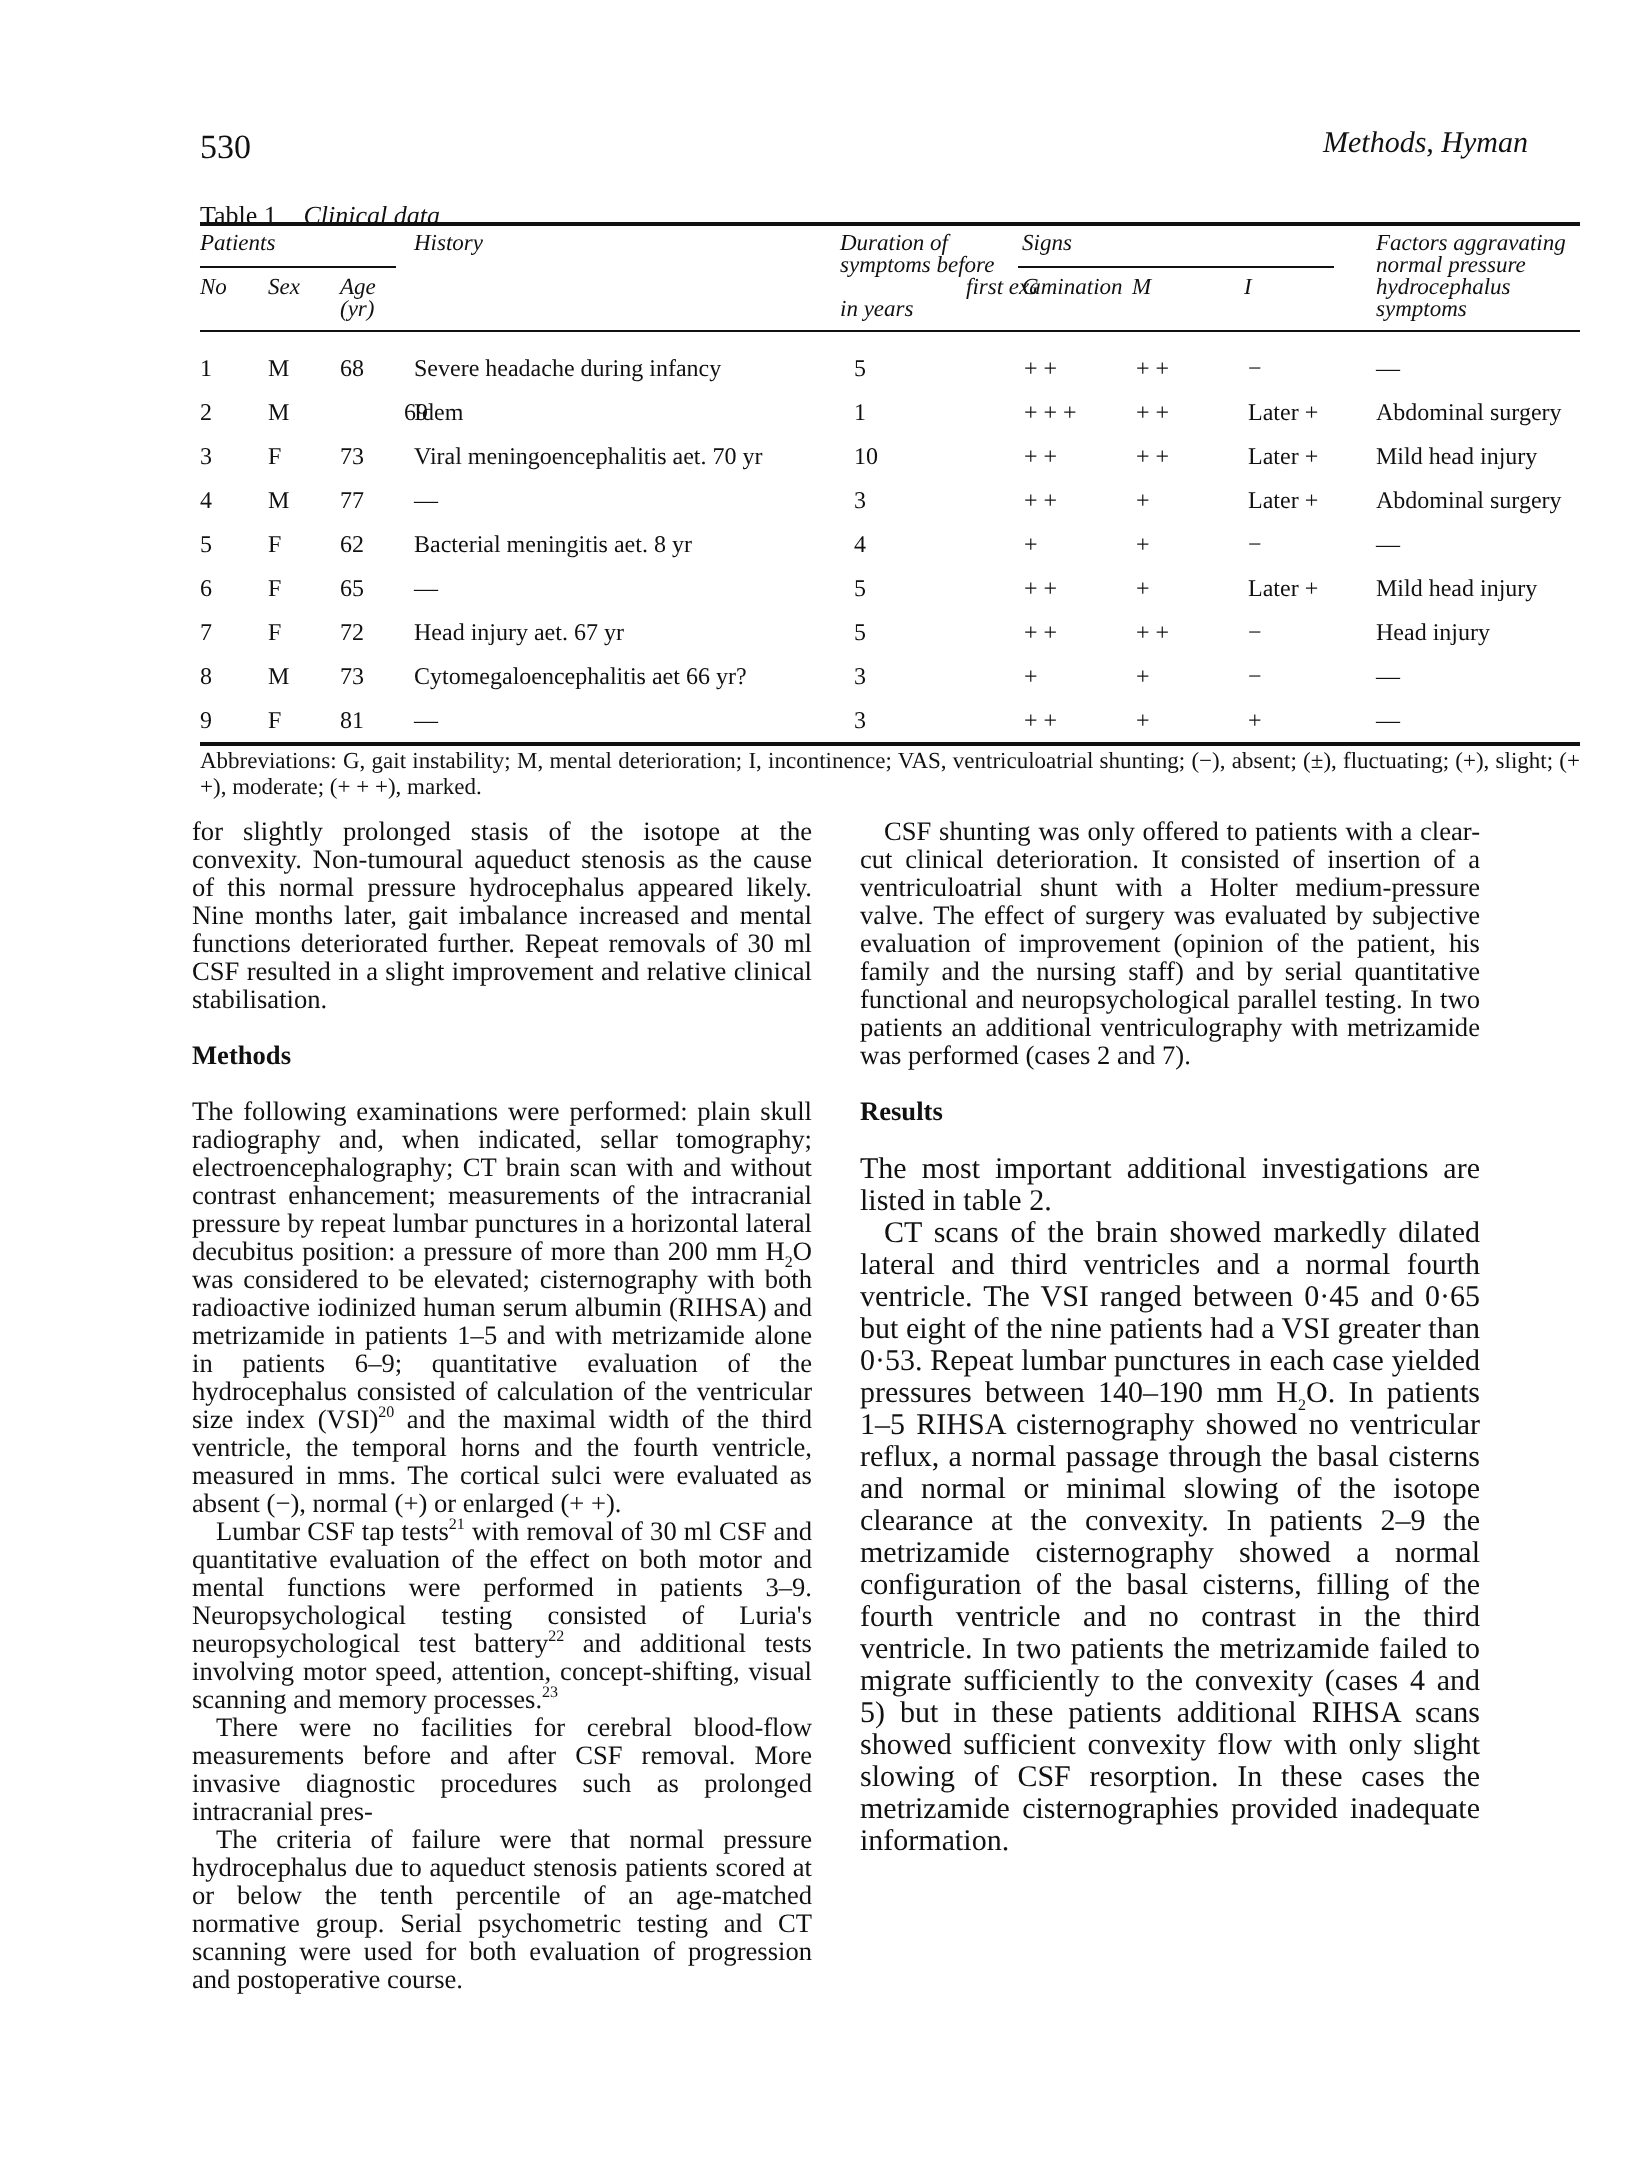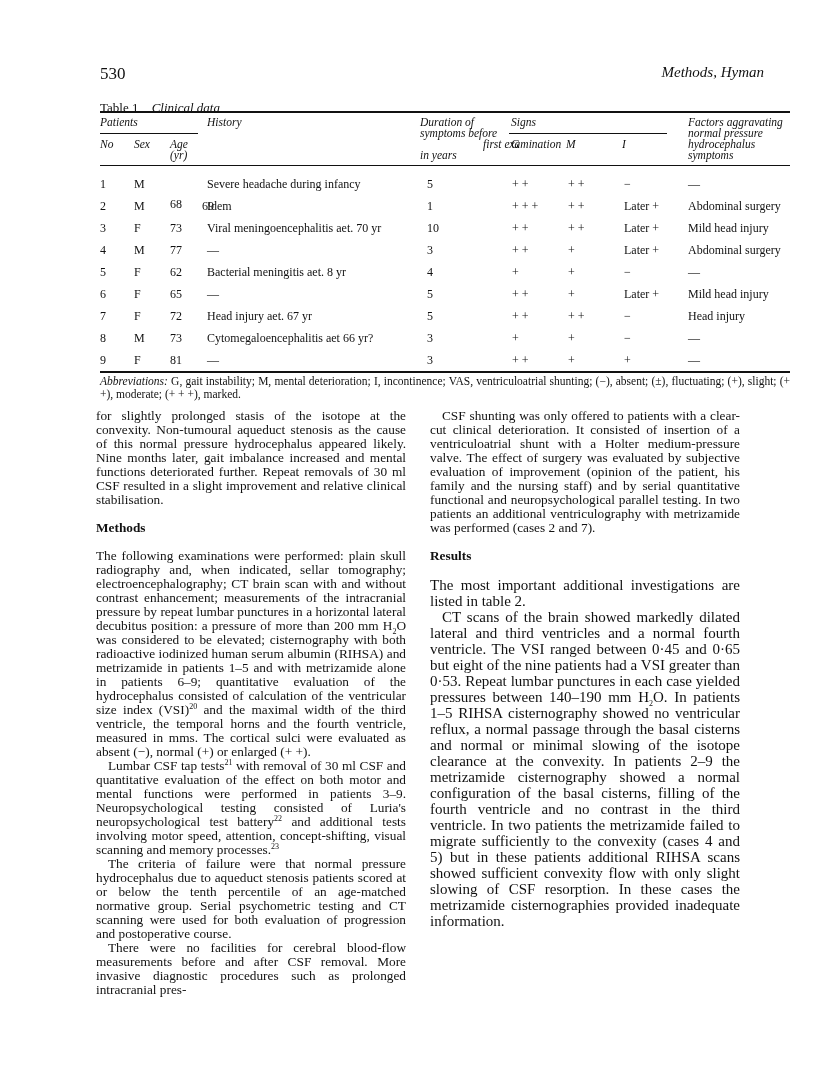--- a/index.html
+++ b/index.html
@@ -14,21 +14,21 @@
   .rule-top { position: absolute; left: 100px; top: 111px; width: 690px; height: 0; border-top: 2px solid #111; }
   .rule-mid { position: absolute; left: 100px; top: 165px; width: 690px; height: 0; border-top: 1.5px solid #111; }
   .rule-bot { position: absolute; left: 100px; top: 371px; width: 690px; height: 0; border-top: 2px solid #111; }
   .rule-patients { position: absolute; left: 100px; top: 133px; width: 98px; border-top: 1px solid #111; }
   .rule-signs { position: absolute; left: 509px; top: 133px; width: 158px; border-top: 1px solid #111; }
 
   .hdr { position: absolute; font-style: italic; font-size: 11.5px; line-height: 11px; }
   .cell { position: absolute; font-size: 12px; }
 
   .abbrev { position: absolute; left: 100px; top: 375px; width: 690px; font-size: 11.5px; line-height: 13px; text-align: justify; }
-  .abbrev .lbl { font-style: italic; }
+  .abbrev .lbl { }
 
   .col { position: absolute; width: 310px; font-size: 13.3px; line-height: 14px; text-align: justify; }
   .col p { margin: 0; }
   .col p.indent { text-indent: 12px; }
   .col-left { left: 96px; top: 409px; }
   .col-right { left: 430px; top: 409px; }
   .section-heading { font-weight: bold; margin: 14px 0 14px 0 !important; }
   .results-lead { font-size: 15px; line-height: 16px; }
   sup { font-size: 8px; line-height: 0; }
   sub { font-size: 8px; line-height: 0; }
@@ -66,21 +66,21 @@
   <div class="hdr" style="left:566px;top:139px;">M</div>
   <div class="hdr" style="left:622px;top:139px;">I</div>
   <div class="hdr" style="left:688px;top:117px;">Factors aggravating</div>
   <div class="hdr" style="left:688px;top:128px;">normal pressure</div>
   <div class="hdr" style="left:688px;top:139px;">hydrocephalus</div>
   <div class="hdr" style="left:688px;top:150px;">symptoms</div>
 
   <div>
     <div class="cell" style="left:100px;top:177px;">1</div>
     <div class="cell" style="left:134px;top:177px;">M</div>
-    <div class="cell" style="left:170px;top:177px;margin-top:20px;">68</div>
+    <div class="cell" style="left:170px;top:177px;">68</div>
     <div class="cell" style="left:207px;top:177px;">Severe headache during infancy</div>
     <div class="cell" style="left:427px;top:177px;">5</div>
     <div class="cell" style="left:512px;top:177px;">+ +</div>
     <div class="cell" style="left:568px;top:177px;">+ +</div>
     <div class="cell" style="left:624px;top:177px;">−</div>
     <div class="cell" style="left:688px;top:177px;">—</div>
   </div>
   <div>
     <div class="cell" style="left:100px;top:199px;">2</div>
     <div class="cell" style="left:134px;top:199px;">M</div>
@@ -173,22 +173,22 @@
   <div class="abbrev">
     <span class="lbl">Abbreviations:</span><span> G, gait instability; M, mental deterioration; I, incontinence; VAS, ventriculoatrial shunting; (−), absent; (±), fluctuating; (+), slight; (+ +), moderate; (+ + +), marked.</span>
   </div>
 </div>
 
 <div class="col col-left">
   <p>for slightly prolonged stasis of the isotope at the convexity. Non-tumoural aqueduct stenosis as the cause of this normal pressure hydrocephalus appeared likely. Nine months later, gait imbalance increased and mental functions deteriorated further. Repeat removals of 30 ml CSF resulted in a slight improvement and relative clinical stabilisation.</p>
   <p class="section-heading">Methods</p>
   <p><span>The following examinations were performed: plain skull radiography and, when indicated, sellar tomography; electroencephalography; CT brain scan with and without contrast enhancement; measurements of the intracranial pressure by repeat lumbar punctures in a horizontal lateral decubitus position: a pressure of more than 200 mm H</span><sub>2</sub><span>O was considered to be elevated; cisternography with both radioactive iodinized human serum albumin (RIHSA) and metrizamide in patients 1–5 and with metrizamide alone in patients 6–9; quantitative evaluation of the hydrocephalus consisted of calculation of the ventricular size index (VSI)</span><sup>20</sup><span> and the maximal width of the third ventricle, the temporal horns and the fourth ventricle, measured in mms. The cortical sulci were evaluated as absent (−), normal (+) or enlarged (+ +).</span></p>
   <p class="indent"><span>Lumbar CSF tap tests</span><sup>21</sup><span> with removal of 30 ml CSF and quantitative evaluation of the effect on both motor and mental functions were performed in patients 3–9. Neuropsychological testing consisted of Luria's neuropsychological test battery</span><sup>22</sup><span> and additional tests involving motor speed, attention, concept-shifting, visual scanning and memory processes.</span><sup>23</sup></p>
+  <p class="indent">There were no facilities for cerebral blood-flow measurements before and after CSF removal. More invasive diagnostic procedures such as prolonged intracranial pres-</p>
   <p class="indent">The criteria of failure were that normal pressure hydrocephalus due to aqueduct stenosis patients scored at or below the tenth percentile of an age-matched normative group. Serial psychometric testing and CT scanning were used for both evaluation of progression and postoperative course.</p>
-  <p class="indent">There were no facilities for cerebral blood-flow measurements before and after CSF removal. More invasive diagnostic procedures such as prolonged intracranial pres-</p>
 </div>
 
 <div class="col col-right">
   <p class="indent">CSF shunting was only offered to patients with a clear-cut clinical deterioration. It consisted of insertion of a ventriculoatrial shunt with a Holter medium-pressure valve. The effect of surgery was evaluated by subjective evaluation of improvement (opinion of the patient, his family and the nursing staff) and by serial quantitative functional and neuropsychological parallel testing. In two patients an additional ventriculography with metrizamide was performed (cases 2 and 7).</p>
   <p class="section-heading">Results</p>
   <p class="results-lead">The most important additional investigations are listed in table 2.</p>
   <p class="indent results-lead"><span>CT scans of the brain showed markedly dilated lateral and third ventricles and a normal fourth ventricle. The VSI ranged between 0·45 and 0·65 but eight of the nine patients had a VSI greater than 0·53. Repeat lumbar punctures in each case yielded pressures between 140–190 mm H</span><sub>2</sub><span>O. In patients 1–5 RIHSA cisternography showed no ventricular reflux, a normal passage through the basal cisterns and normal or minimal slowing of the isotope clearance at the convexity. In patients 2–9 the metrizamide cisternography showed a normal configuration of the basal cisterns, filling of the fourth ventricle and no contrast in the third ventricle. In two patients the metrizamide failed to migrate sufficiently to the convexity (cases 4 and 5) but in these patients additional RIHSA scans showed sufficient convexity flow with only slight slowing of CSF resorption. In these cases the metrizamide cisternographies provided inadequate information.</span></p>
 </div>
 
 </body></html>

